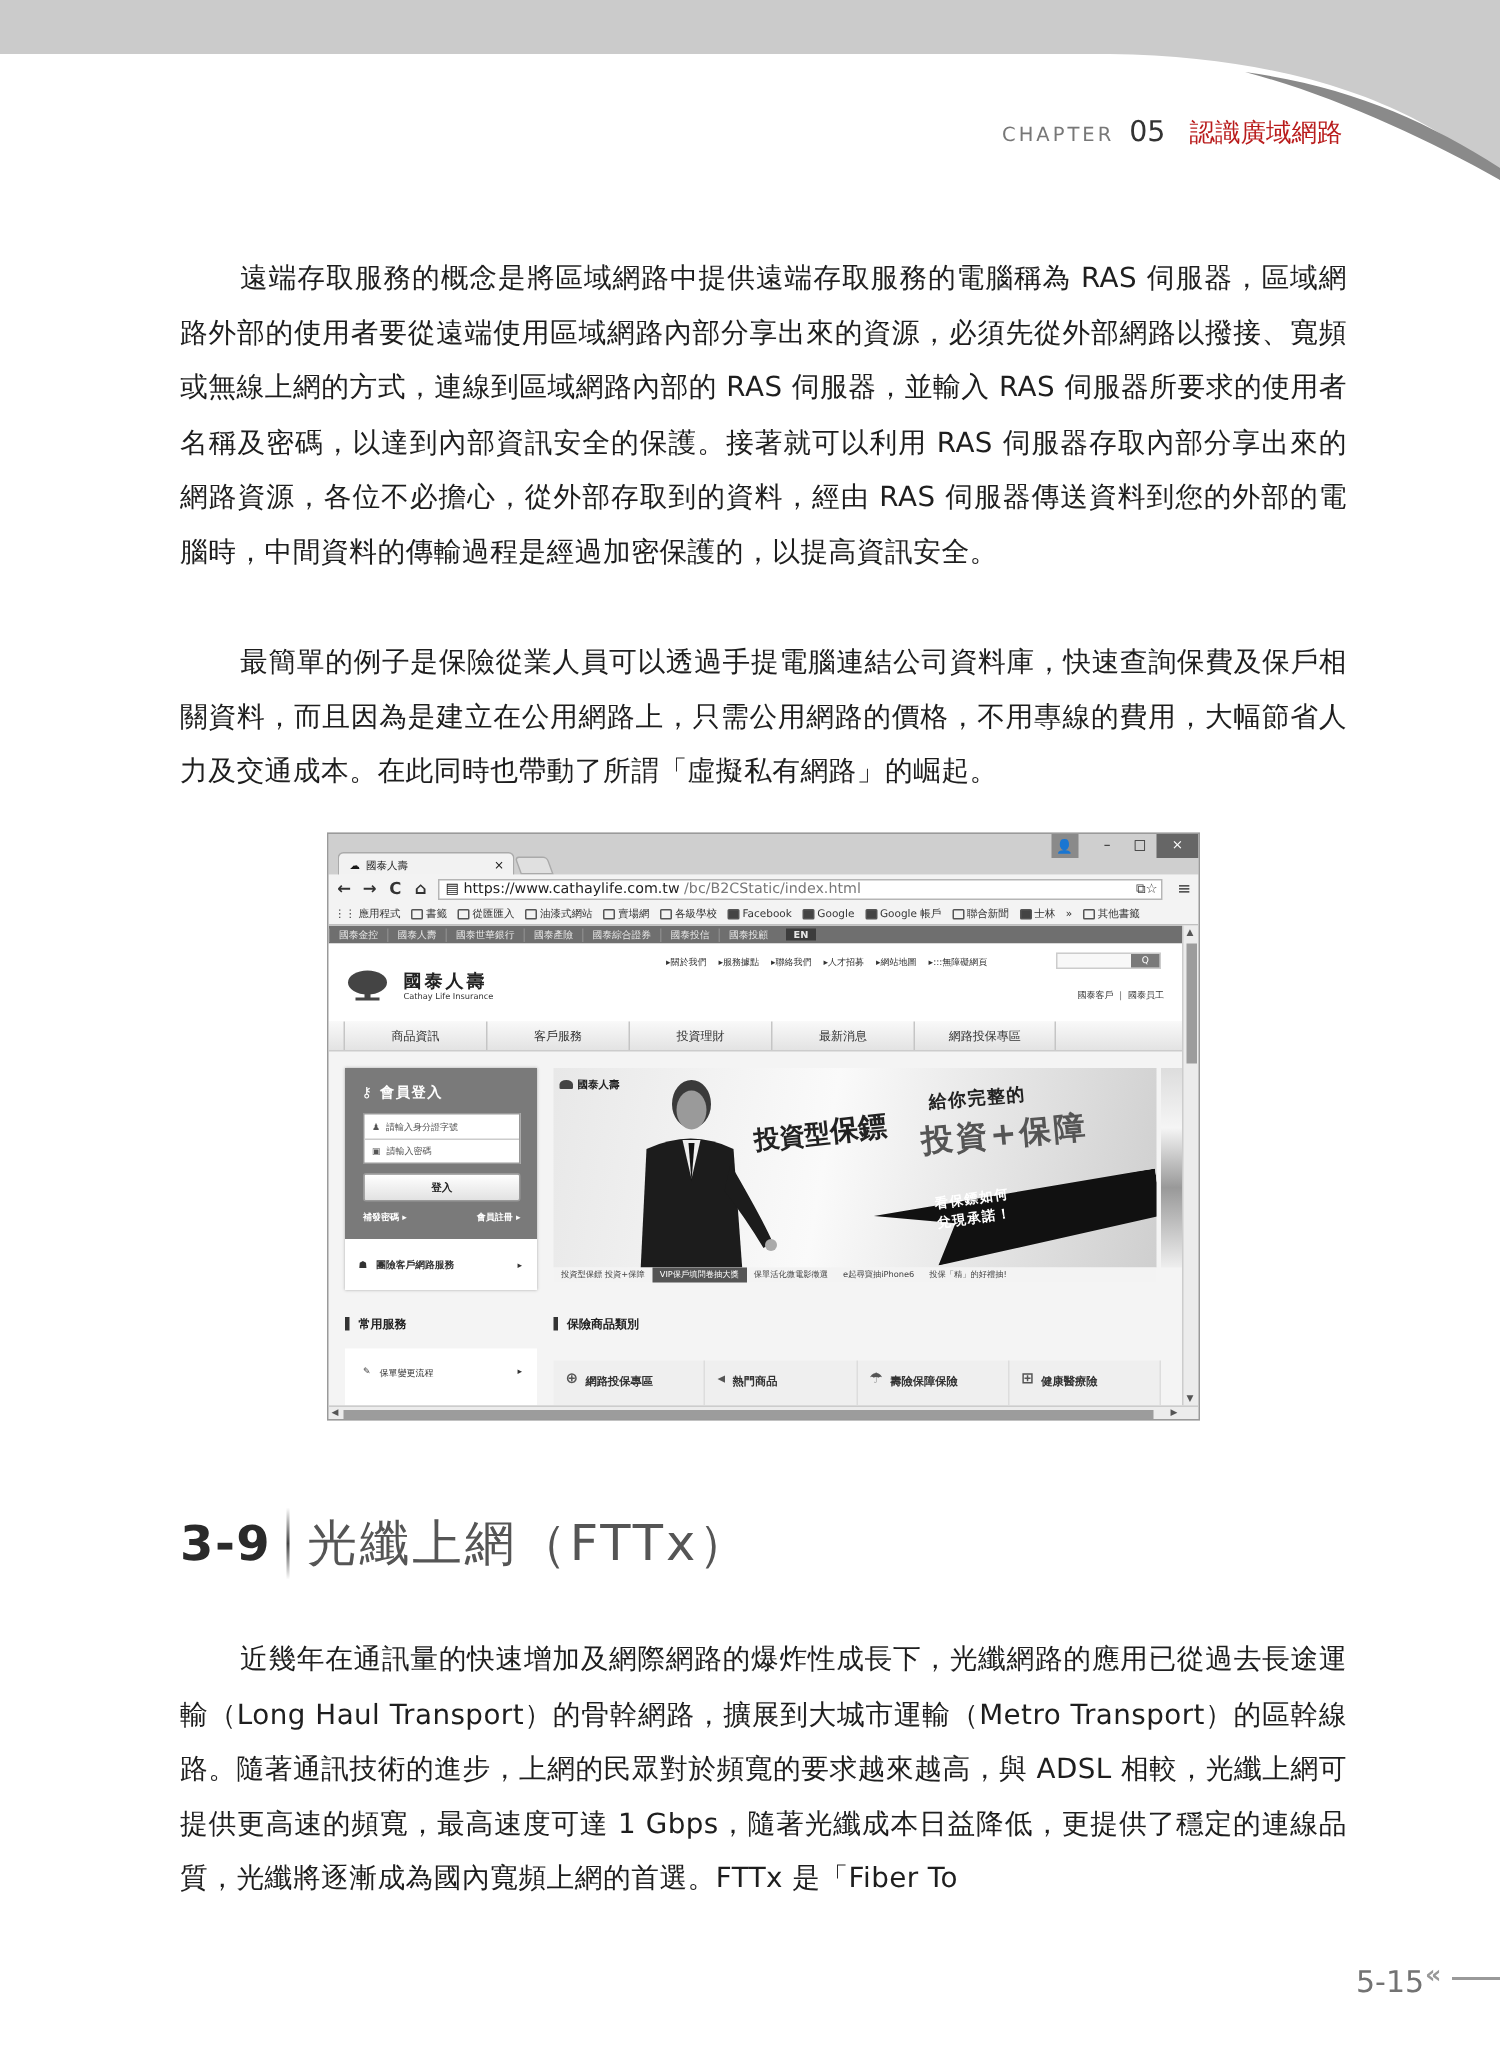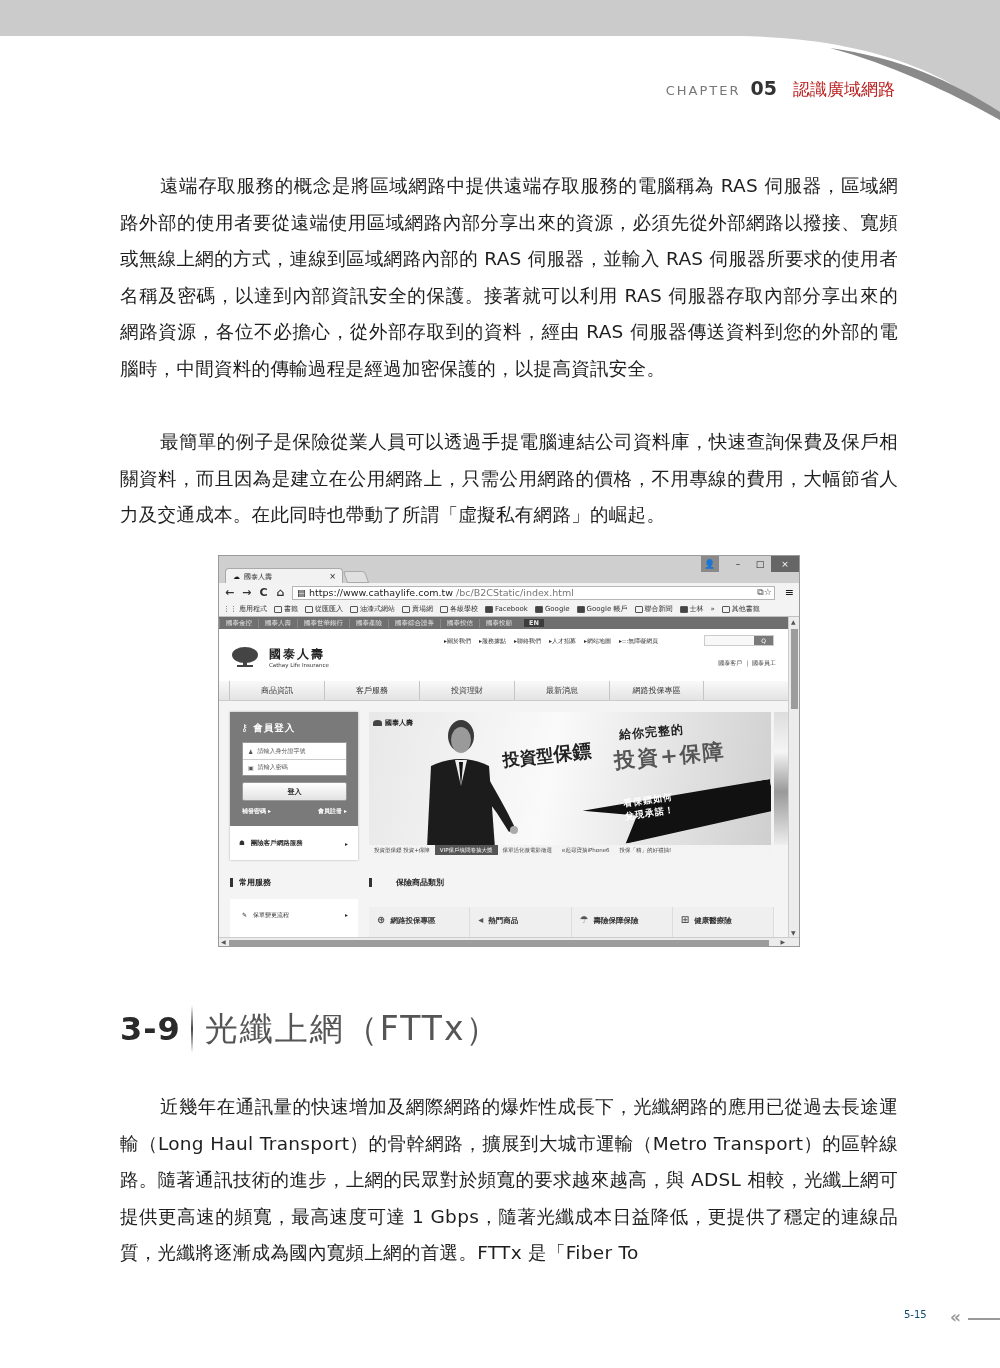--- a/index.html
+++ b/index.html
@@ -4,21 +4,21 @@
 <style>
   * { box-sizing: border-box; margin: 0; padding: 0; }
   html, body { width: 1000px; height: 1368px; background: #fff; overflow: hidden; }
   body { position: relative; font-family: "DejaVu Sans", sans-serif; color: #1a1a1a; }
 
   
   .top-band { position: absolute; left: 0; top: 0; width: 1000px; height: 36px; background: #cbcbcb; }
   .top-curve { position: absolute; left: 0; top: 0; width: 1000px; height: 120px; }
   .chapter-header { position: absolute; right: 105px; top: 77px; display: flex; align-items: baseline; gap: 10px; }
   .chapter-word { font-family: "DejaVu Sans", sans-serif; font-size: 13px; letter-spacing: 2px; color: #777; }
-  .chapter-num { font-family: "DejaVu Sans", sans-serif; font-weight: bold; font-size: 19px; color: #333; }
+  .chapter-num { font-family: "DejaVu Sans", sans-serif; font-weight: normal; font-size: 19px; color: #333; }
   .chapter-title { font-size: 17px; color: #b91c1c; margin-left: 6px; }
 
   
   .para { position: absolute; left: 120px; width: 778px; font-size: 18.5px; line-height: 36.5px; text-align: justify; color: #1e1e1e; text-indent: 40px; letter-spacing: 0.3px; }
   .p1 { top: 168px; }
   .p2 { top: 424px; }
   .p3 { top: 1089px; }
 
   
   .figure { position: absolute; left: 218px; top: 555px; width: 582px; height: 392px; border: 1px solid #9a9a9a; background: #d6d6d6; overflow: hidden; }
@@ -86,35 +86,35 @@
   .banner-tagline2 { position: absolute; left: 250px; top: 12px; font-size: 12px; font-weight: bold; color: #222; letter-spacing: 1px; transform: rotate(-5deg); }
   .banner-tagline3 { position: absolute; left: 245px; top: 30px; font-size: 21px; font-weight: bold; color: #555; letter-spacing: 2px; transform: rotate(-5deg); }
   .banner-cta { position: absolute; left: 215px; top: 80px; width: 190px; height: 44px; background: #111; clip-path: polygon(0 12%, 100% 0, 100% 72%, 20% 100%, 28% 40%); transform: rotate(-8deg); }
   .banner-cta-text { position: absolute; left: 255px; top: 82px; font-size: 9px; color: #fff; font-weight: bold; line-height: 13px; text-align: right; transform: rotate(-8deg); letter-spacing: 1px; }
   .banner-strip { position: absolute; left: 150px; top: 228px; width: 402px; height: 10px; background: #f3f3f3; display: flex; font-size: 5.5px; color: #444; align-items: center; }
   .banner-strip div { padding: 0 5px; white-space: nowrap; line-height: 10px; }
   .banner-strip .active { background: #555; color: #fff; }
   .banner-side { position: absolute; left: 555px; top: 95px; width: 14px; height: 133px; background: linear-gradient(#ddd, #f5f5f5 30%, #999 60%, #eee); }
 
   .section-left-title { position: absolute; left: 11px; top: 261px; font-size: 8px; font-weight: bold; color: #222; padding-left: 6px; border-left: 3px solid #333; line-height: 9px; }
-  .section-right-title { position: absolute; left: 150px; top: 261px; font-size: 8px; font-weight: bold; color: #222; padding-left: 24px; border-left: 3px solid #333; line-height: 9px; }
+  .section-right-title { position: absolute; left: 150px; top: 261px; font-size: 8px; font-weight: bold; color: #222; padding-left: 6px; border-left: 3px solid #333; line-height: 9px; }
   .svc-item { position: absolute; left: 11px; top: 282px; width: 128px; height: 38px; background: #fff; font-size: 6px; color: #333; display: flex; align-items: flex-start; padding: 12px 10px 0 12px; gap: 6px; }
   .svc-item .arrow { margin-left: auto; }
   .cat-row { position: absolute; left: 150px; top: 290px; width: 405px; height: 30px; background: #efefef; display: flex; }
   .cat { flex: 1; display: flex; align-items: flex-start; padding-top: 9px; padding-left: 8px; gap: 5px; font-size: 7.5px; font-weight: bold; color: #333; border-right: 1px solid #ddd; }
   .cat-ic { font-size: 10px; color: #555; line-height: 8px; }
 
   
   .sec-heading { position: absolute; left: 120px; top: 1005px; display: flex; align-items: center; }
   .sec-num { font-size: 32px; font-weight: bold; color: #2a2a2a; letter-spacing: 1px; }
   .sec-bar { width: 2px; height: 48px; background: linear-gradient(#fff, #444, #fff); margin: 0 12px 0 10px; }
   .sec-title { font-size: 33px; color: #555; letter-spacing: 2px; }
 
   
-  .page-num { position: absolute; left: 904px; top: 1309px; font-size: 10px; color: #0c4a6e; }
+  .page-num { position: absolute; left: 904px; top: 1309px; font-size: 20px; color: #737373; }
   .page-arrow { position: absolute; left: 950px; top: 1307px; font-size: 17px; color: #999; font-weight: bold; letter-spacing: -5px; }
   .page-line { position: absolute; left: 968px; top: 1318px; width: 32px; height: 2px; background: #999; }
 </style>
 </head>
 <body>
 
 <div class="top-band"></div>
 <svg class="top-curve" viewBox="0 0 1000 120" preserveAspectRatio="none">
   <path d="M0,0 H1000 V120 C960,80 880,38 740,36 H0 Z" fill="#cbcbcb"></path>
   <path d="M830,48 C900,58 950,80 1000,112 L1000,120 C950,92 890,64 830,48 Z" fill="#8a8a8a"></path>

